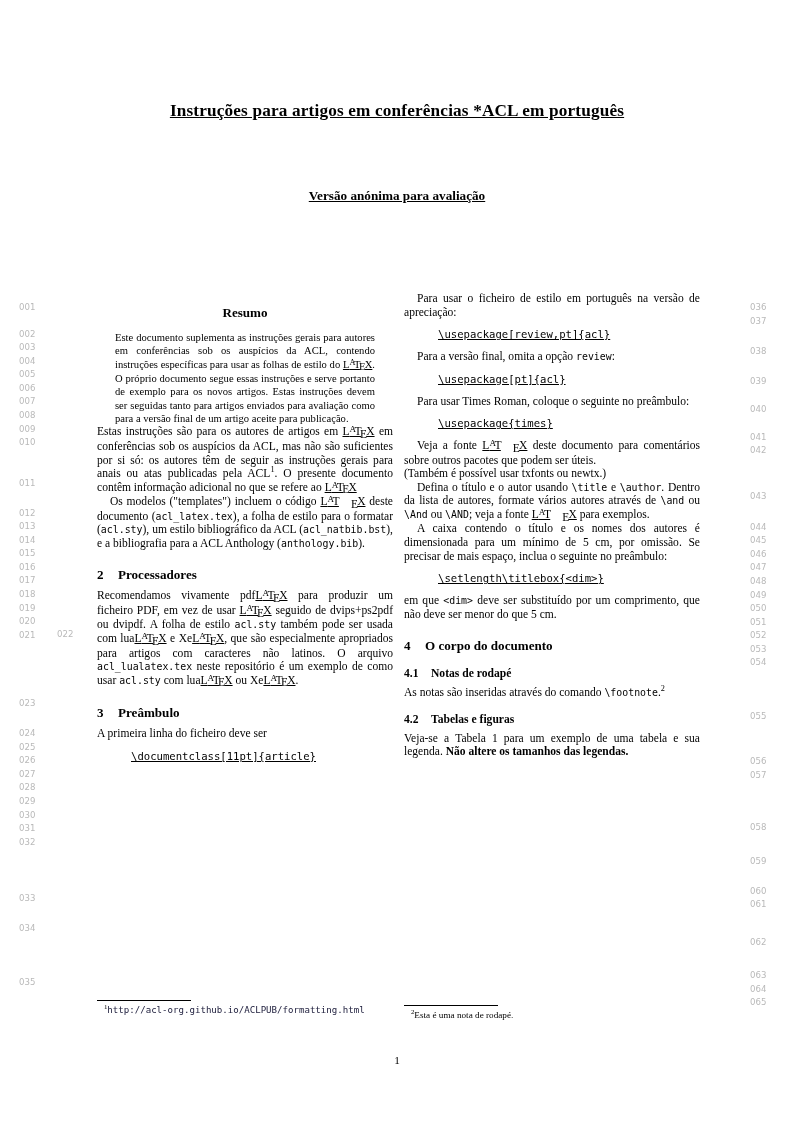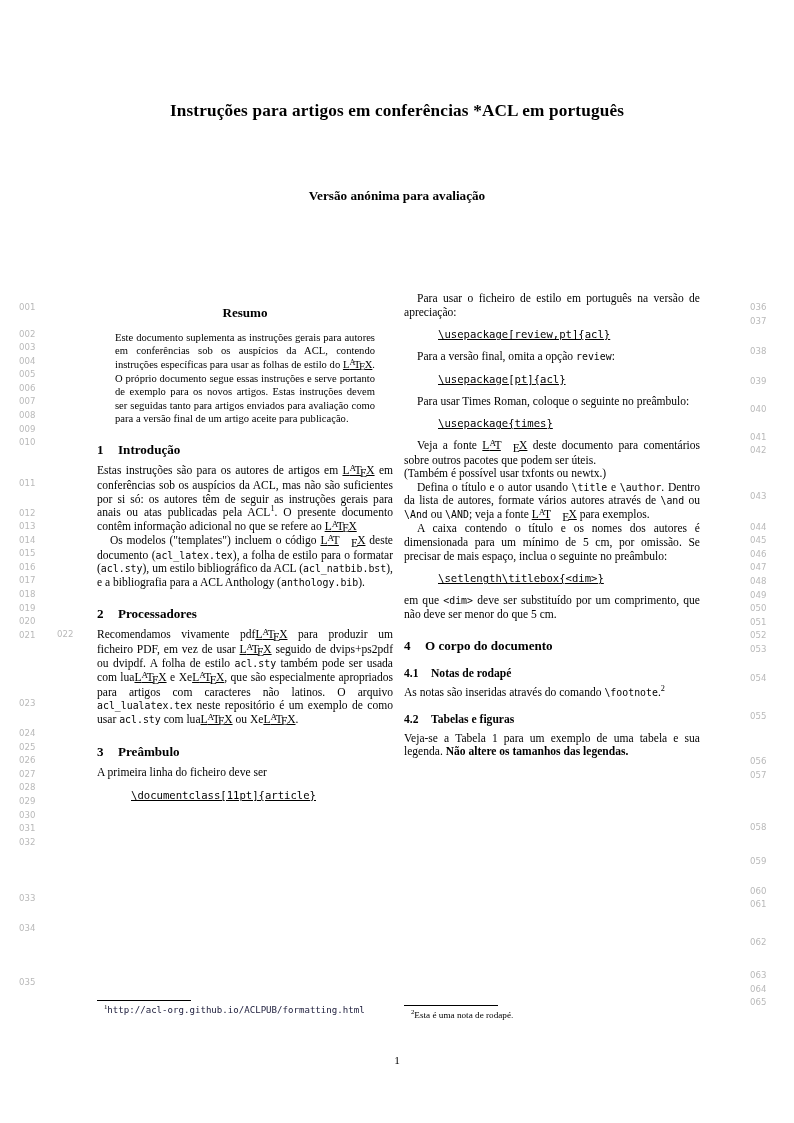--- a/index.html
+++ b/index.html
@@ -23,20 +23,21 @@
     height: 1123px;
   }
 
   
   .title-block {
     position: absolute;
     left: 97px;
     top: 100px;
     width: 600px;
     text-align: center;
+    text-decoration: underline;
   }
   .paper-title {
     font-size: 17.2px;
     font-weight: bold;
     letter-spacing: 0.01em;
     line-height: 1.25;
   }
   .paper-subtitle {
     font-size: 13.2px;
     font-weight: bold;
@@ -247,41 +248,40 @@
       <span style="top: 230px;">044</span>
       <span style="top: 243px;">045</span>
       <span style="top: 257px;">046</span>
       <span style="top: 270px;">047</span>
       <span style="top: 284px;">048</span>
       <span style="top: 298px;">049</span>
       <span style="top: 311px;">050</span>
       <span style="top: 325px;">051</span>
       <span style="top: 338px;">052</span>
       <span style="top: 352px;">053</span>
-      <span style="top: 365px; margin-top: 16px;">054</span>
+      <span style="top: 365px;">054</span>
       <span style="top: 419px;">055</span>
       <span style="top: 464px;">056</span>
       <span style="top: 478px;">057</span>
       <span style="top: 530px;">058</span>
       <span style="top: 564px;">059</span>
       <span style="top: 594px;">060</span>
       <span style="top: 607px;">061</span>
       <span style="top: 645px;">062</span>
       <span style="top: 678px;">063</span>
       <span style="top: 692px;">064</span>
       <span style="top: 705px;">065</span>
     </div>
 
   <div class="col col-left">
 
     <div class="abs-head">Resumo</div>
 
     <div class="abstract"><span>Este documento suplementa as instruções gerais para autores em conferências sob os auspícios da ACL, contendo instruções específicas para usar as folhas de estilo do </span><span class="latex"><span>L</span><span class="la">A</span><span class="te">T</span><span class="ee">E</span><span class="xx">X</span></span><span>. O próprio documento segue essas instruções e serve portanto de exemplo para os novos artigos. Estas instruções devem ser seguidas tanto para artigos enviados para avaliação como para a versão final de um artigo aceite para publicação.</span></div>
 
-    <h2 class="sec"><span class="num">1</span><span>Introdução</span></h2>
 
     <p class="body"><span>Estas instruções são para os autores de artigos em </span><span class="latex"><span>L</span><span class="la">A</span><span class="te">T</span><span class="ee">E</span><span class="xx">X</span></span><span> em conferências sob os auspícios da ACL, mas não são suficientes por si só: os autores têm de seguir as instruções gerais para anais ou atas publicadas pela ACL</span><sup class="fn">1</sup><span>. O presente documento contêm informação adicional no que se refere ao </span><span class="latex"><span>L</span><span class="la">A</span><span class="te">T</span><span class="ee">E</span><span class="xx">X</span></span></p>
 
     <p class="body ind"><span>Os modelos ("templates") incluem o código </span><span class="latex"><span>L</span><span class="la">A</span><span class="te">T</span><span class="ee">E</span><span class="xx">X</span></span><span> deste documento (</span><code>acl_latex.tex</code><span>), a folha de estilo para o formatar (</span><code>acl.sty</code><span>), um estilo bibliográfico da ACL (</span><code>acl_natbib.bst</code><span>), e a bibliografia para a ACL Anthology (</span><code>anthology.bib</code><span>).</span></p>
 
     <h2 class="sec"><span class="num">2</span><span>Processadores</span></h2>
 
     <p class="body"><span>Recomendamos vivamente pdf</span><span class="latex"><span>L</span><span class="la">A</span><span class="te">T</span><span class="ee">E</span><span class="xx">X</span></span><span> para produzir um ficheiro PDF, em vez de usar </span><span class="latex"><span>L</span><span class="la">A</span><span class="te">T</span><span class="ee">E</span><span class="xx">X</span></span><span> seguido de dvips+ps2pdf ou dvipdf. A folha de estilo </span><code>acl.sty</code><span> também pode ser usada com lua</span><span class="latex"><span>L</span><span class="la">A</span><span class="te">T</span><span class="ee">E</span><span class="xx">X</span></span><span> e Xe</span><span class="latex"><span>L</span><span class="la">A</span><span class="te">T</span><span class="ee">E</span><span class="xx">X</span></span><span>, que são especialmente apropriados para artigos com caracteres não latinos. O arquivo </span><code>acl_lualatex.tex</code><span> neste repositório é um exemplo de como usar </span><code>acl.sty</code><span> com lua</span><span class="latex"><span>L</span><span class="la">A</span><span class="te">T</span><span class="ee">E</span><span class="xx">X</span></span><span> ou Xe</span><span class="latex"><span>L</span><span class="la">A</span><span class="te">T</span><span class="ee">E</span><span class="xx">X</span></span><span>.</span></p>
 
     <h2 class="sec"><span class="num">3</span><span>Preâmbulo</span></h2>

